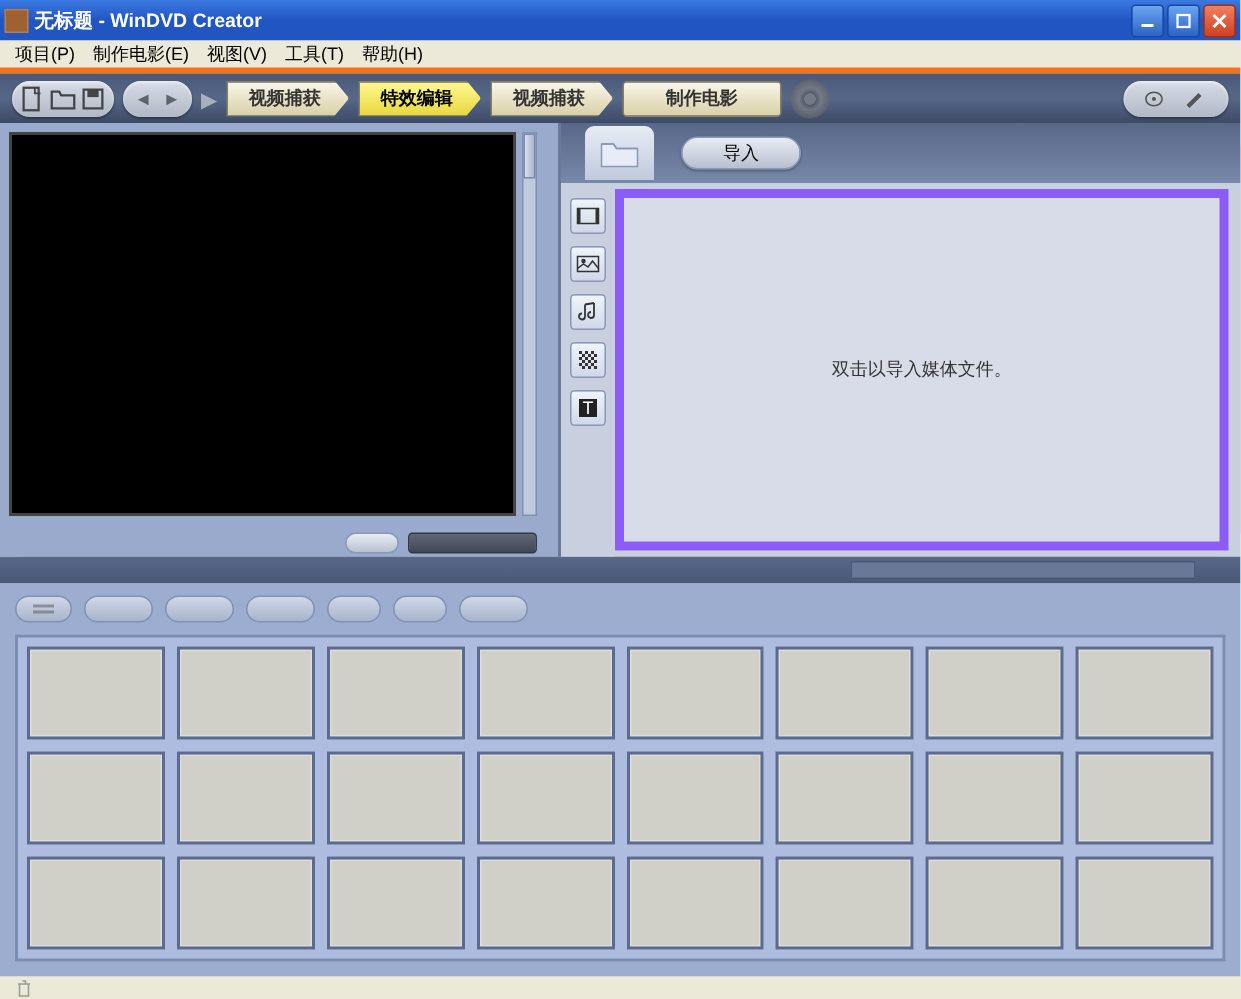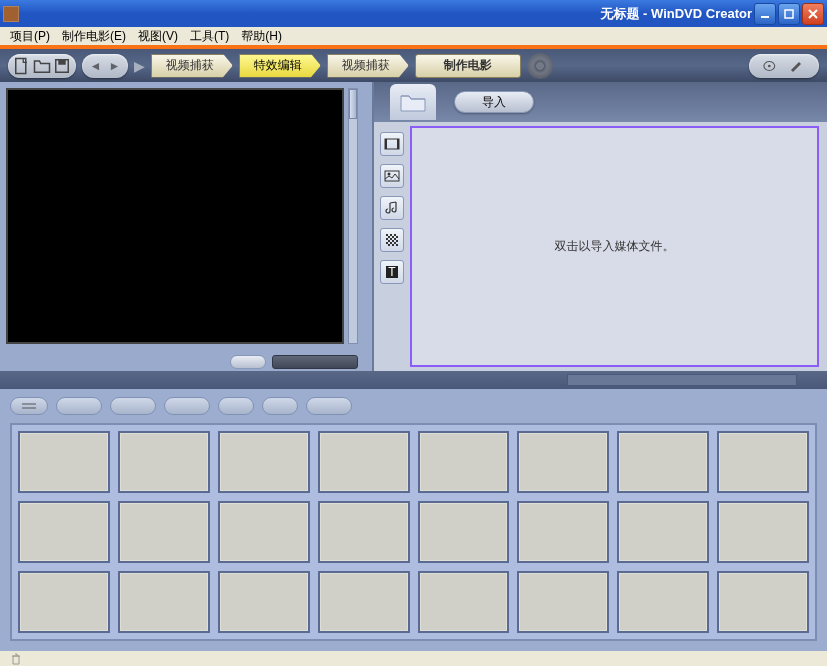--- a/index.html
+++ b/index.html
@@ -1,36 +1,36 @@
 <!DOCTYPE html>
 <html><head>
 <meta charset="utf-8">
 <style>
 * { margin: 0; padding: 0; box-sizing: border-box; font-family: "SimSun", Arial, sans-serif; font-size: 12px; }
 body { background: #ece9d8; width: 827px; height: 666px; overflow: hidden; }
 
 
 .titlebar { height: 27px; background: linear-gradient(to bottom, #3b7ae0 0%, #2155c2 50%, #2155c2 100%); display: flex; align-items: center; padding: 0 3px; color: white; }
 .titlebar .icon { width: 16px; height: 16px; background: #a06030; margin-right: 4px; border: 1px solid #fff3; }
-.titlebar .title { flex: 1; font-weight: bold; font-size: 13px; text-align: right; }
+.titlebar .title { flex: 1; font-weight: bold; font-size: 13px; }
 .win-btn { width: 22px; height: 22px; margin-left: 2px; border-radius: 3px; display: flex; align-items: center; justify-content: center; cursor: pointer; }
 .win-min, .win-max { background: linear-gradient(to bottom, #6aa5f0, #2b64c6); border: 1px solid #1a4aa0; }
 .win-close { background: linear-gradient(to bottom, #f08060, #d04020); border: 1px solid #a03010; }
 .win-btn svg { width: 12px; height: 12px; }
 
 
 .menubar { height: 22px; background: #ece9d8; border-bottom: 4px solid #f97316; display: flex; align-items: center; padding: 0 4px; }
 .menubar span { padding: 2px 6px; cursor: pointer; }
 
 
 .toolbar { height: 33px; background: linear-gradient(to bottom, #4a5978 0%, #566788 50%, #3d4a66 100%); display: flex; align-items: center; padding: 0 8px; gap: 6px; }
 .pill-grp { display: flex; background: linear-gradient(to bottom, #d8dde6, #b0b8c6); border-radius: 14px; height: 24px; align-items: center; padding: 0 4px; box-shadow: inset 0 1px 2px rgba(255,255,255,0.6), 0 1px 2px rgba(0,0,0,0.4); }
 .pill-grp .ibtn { width: 20px; height: 20px; display: flex; align-items: center; justify-content: center; cursor: pointer; }
 .arrow-icon { color: #a8b0c0; font-size: 14px; }
-.step-btn { height: 24px; padding: 0 18px 0 14px; background: linear-gradient(to bottom, #f8f6e8, #d8d0a8); border: 1px solid #8a8060; clip-path: polygon(0 0, calc(100% - 10px) 0, 100% 50%, calc(100% - 10px) 100%, 0 100%); display: flex; align-items: center; font-weight: normal; color: #333; cursor: pointer; }
+.step-btn { height: 24px; padding: 0 18px 0 14px; background: linear-gradient(to bottom, #f8f6e8, #d8d0a8); border: 1px solid #8a8060; clip-path: polygon(0 0, calc(100% - 10px) 0, 100% 50%, calc(100% - 10px) 100%, 0 100%); display: flex; align-items: center; font-weight: bold; color: #333; cursor: pointer; }
 .step-btn.active { background: linear-gradient(to bottom, #fff890, #e8d840); color: #000; }
 .step-btn-plain { height: 24px; padding: 0 28px; background: linear-gradient(to bottom, #f8f6e8, #d8d0a8); border: 1px solid #8a8060; border-radius: 3px; display: flex; align-items: center; font-weight: bold; color: #333; cursor: pointer; }
 .disc-icon { width: 26px; height: 26px; border-radius: 50%; background: radial-gradient(circle, #888 20%, #555 22%, #888 40%, #444 100%); opacity: 0.6; }
 .spacer { flex: 1; }
 .burn-area { width: 70px; height: 24px; background: linear-gradient(to bottom, #d8dde6, #b0b8c6); border-radius: 14px; display: flex; align-items: center; justify-content: center; gap: 6px; box-shadow: inset 0 1px 2px rgba(255,255,255,0.6), 0 1px 2px rgba(0,0,0,0.4); }
 .burn-area svg { width: 18px; height: 14px; }
 
 
 .main { height: 289px; display: flex; background: #99aacc; border-radius: 17px; }
 .preview-panel { width: 372px; background: #99aacc; padding: 6px; position: relative; }
@@ -43,21 +43,21 @@
 
 .right-panel { flex: 1; display: flex; flex-direction: column; border-left: 2px solid #6a7a9a; }
 .import-bar { height: 40px; background: linear-gradient(to bottom, #5a6888, #7888a8); display: flex; align-items: center; gap: 18px; padding-left: 16px; }
 .folder-tab { width: 46px; height: 36px; background: linear-gradient(to bottom, #e8ecf4, #c0cadd); border-radius: 6px 6px 0 0; display: flex; align-items: center; justify-content: center; }
 .folder-tab svg { width: 28px; height: 22px; }
 .import-pill { width: 80px; height: 22px; background: linear-gradient(to bottom, #e8ecf4, #b8c0d0); border-radius: 12px; border: 1px solid #8898b8; display: flex; align-items: center; justify-content: center; cursor: pointer; box-shadow: 0 1px 2px rgba(0,0,0,0.3); }
 .media-area { flex: 1; display: flex; background: #c8d0e0; }
 .media-tabs { width: 36px; background: #c8d0e0; display: flex; flex-direction: column; gap: 8px; padding: 10px 6px; }
 .media-tab { width: 24px; height: 24px; background: linear-gradient(to bottom, #f0f4fa, #d0d8e8); border: 1px solid #8898b8; border-radius: 3px; display: flex; align-items: center; justify-content: center; cursor: pointer; }
 .media-tab svg { width: 16px; height: 16px; }
-.media-canvas { flex: 1; background: #d8dce8; border: 2px solid #8b5cf6; margin: 4px 8px 4px 0; display: flex; align-items: center; justify-content: center; color: #333; }
+.media-canvas { flex: 1; background: #d8dce8; border: 6px solid #8b5cf6; margin: 4px 8px 4px 0; display: flex; align-items: center; justify-content: center; color: #333; }
 
 
 .status-strip { height: 18px; background: linear-gradient(to bottom, #5a6888, #495878); display: flex; justify-content: flex-end; padding-right: 30px; align-items: center; }
 .status-box { width: 230px; height: 12px; background: #6a7898; border: 1px solid #495878; }
 
 
 .timeline { background: #9dadd0; padding: 6px 10px 8px 10px; height: 262px; }
 .tl-tools { height: 22px; display: flex; gap: 8px; align-items: center; margin-bottom: 6px; }
 .tl-pill { height: 18px; background: linear-gradient(to bottom, #d0d8e8, #a8b4cc); border-radius: 10px; border: 1px solid #8092b4; cursor: pointer; display: flex; align-items: center; justify-content: center; }
 .tl-pill.w1 { width: 38px; }

